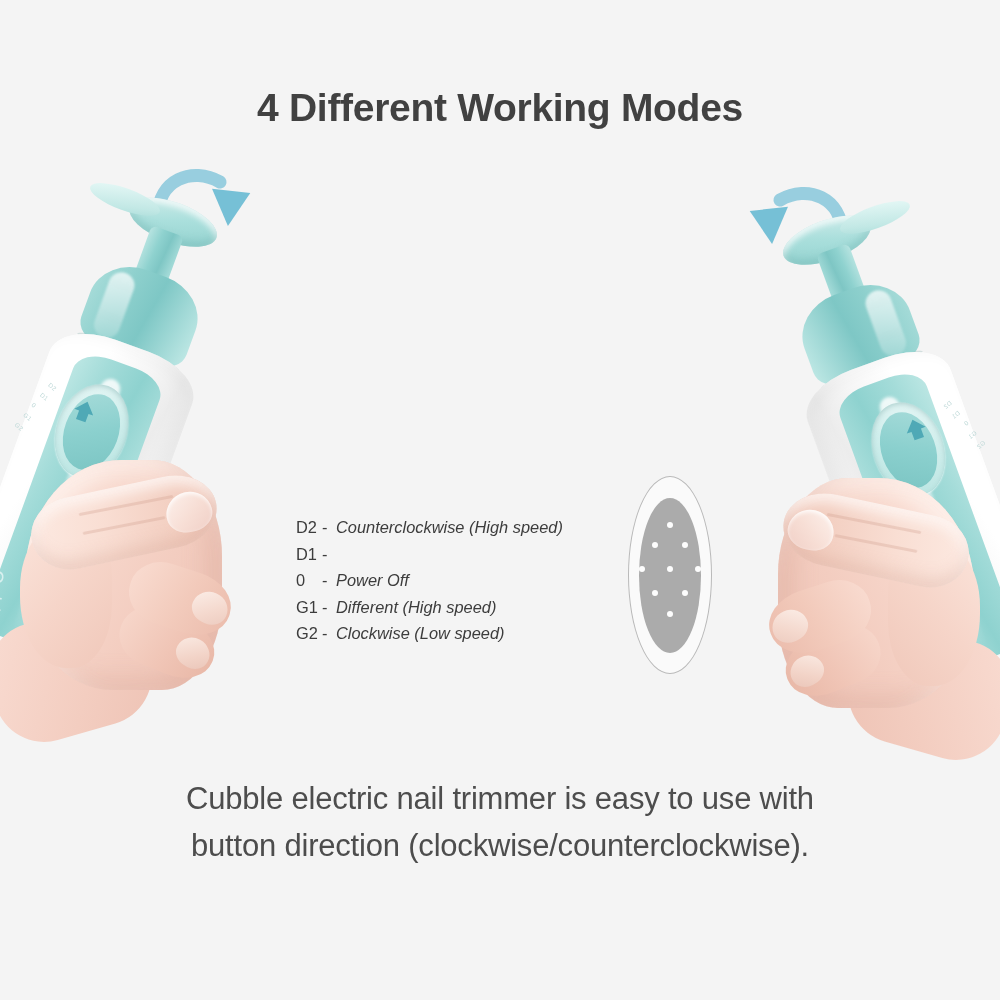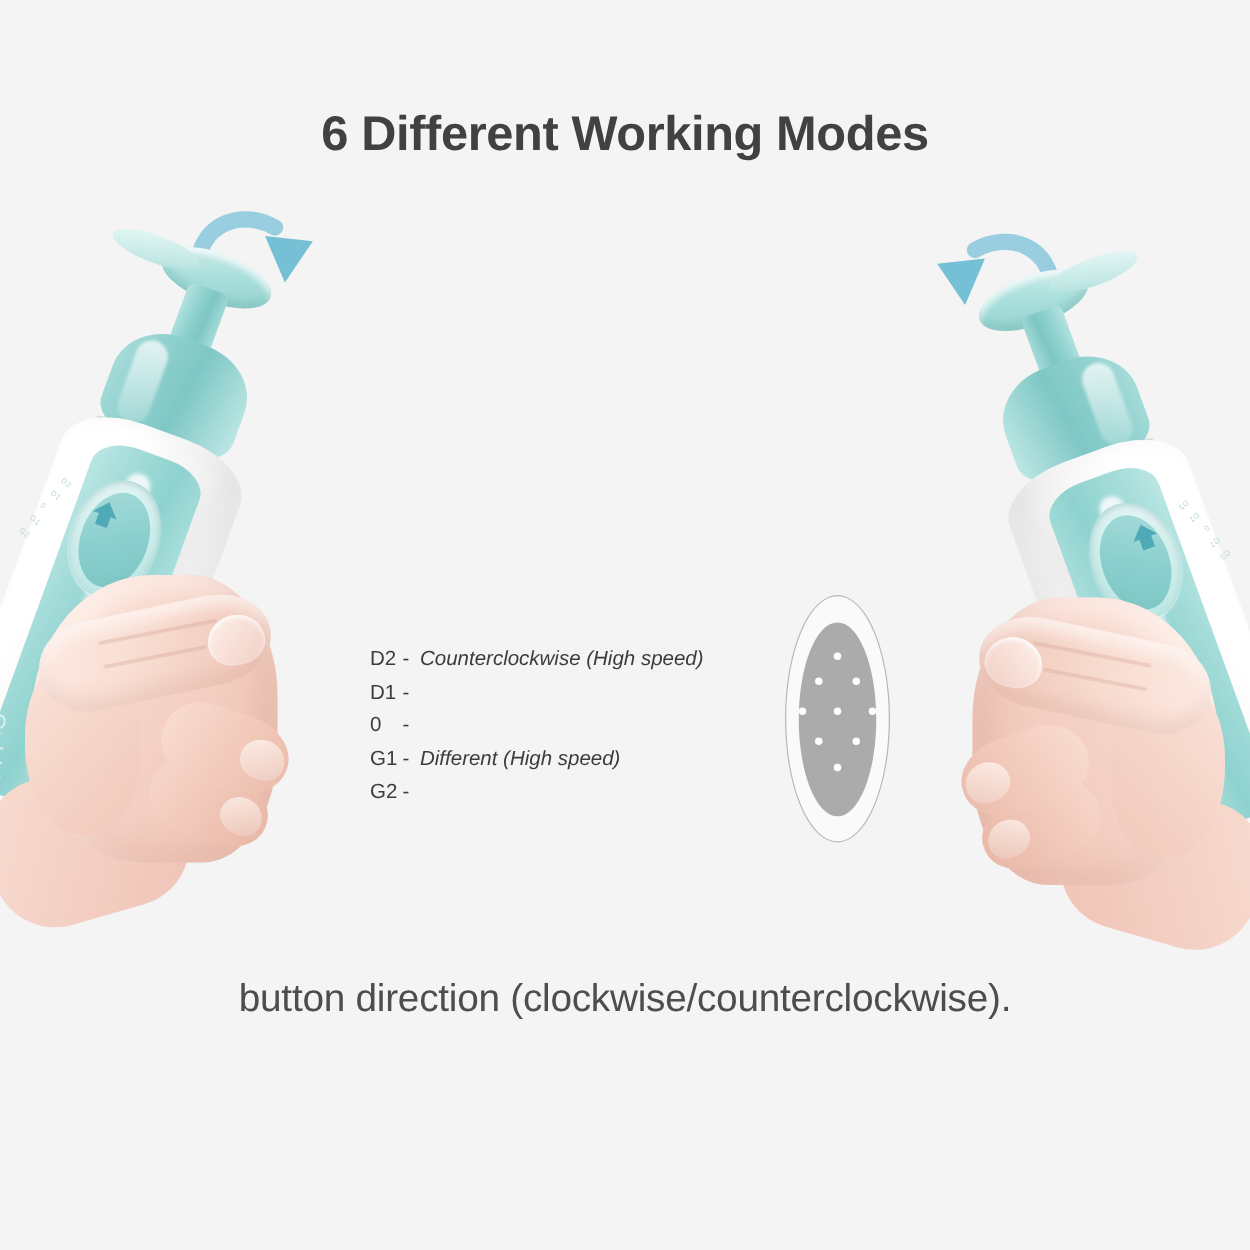--- a/index.html
+++ b/index.html
@@ -364,21 +364,21 @@
     border-radius: 50px;
     background: linear-gradient(120deg,#f9dcd2 0%,#f3cdc0 60%,#eec3b5 100%);
     transform: rotate(-16deg);
   }
 </style>
 </head>
 <body>
 
 <div id="stage">
 
-  <div id="title">6 Different Working Modes</div>
+  <div id="title">4 Different Working Modes</div>
 
   <div class="device-unit" style="left:20px; top:150px;">
     <div class="dev-inner">
 
       <div class="rot-arrow">
         <svg width="120" height="92" viewBox="0 0 120 92">
           <path d="M12,58 C12,22 46,8 74,24" fill="none" stroke="#8fcadc" stroke-width="13" stroke-linecap="round" opacity=".92"></path>
           <path d="M96,22 L96,62 L62,40 Z" fill="#6fbdd4" opacity=".95" transform="rotate(34 79 42)"></path>
         </svg>
       </div>
@@ -507,43 +507,46 @@
       <span class="mode-dash">-</span>
       <span class="mode-desc">Counterclockwise (High speed)</span>
     </div>
     <div class="mode-row">
       <span class="mode-code">D1</span>
       <span class="mode-dash">-</span>
     </div>
     <div class="mode-row">
       <span class="mode-code">0</span>
       <span class="mode-dash">-</span>
+      <span class="mode-desc">Power Off</span>
     </div>
     <div class="mode-row">
       <span class="mode-code">G1</span>
       <span class="mode-dash">-</span>
       <span class="mode-desc">Different (High speed)</span>
     </div>
     <div class="mode-row">
       <span class="mode-code">G2</span>
       <span class="mode-dash">-</span>
+      <span class="mode-desc">Clockwise (Low speed)</span>
     </div>
   </div>
 
   <div id="disc-wrap">
     <div id="disc-outline"></div>
     <div id="disc-face"></div>
   <div class="disc-dot" style="left: 39px; top: 46px;"></div>
       <div class="disc-dot" style="left: 24px; top: 66px;"></div>
       <div class="disc-dot" style="left: 54px; top: 66px;"></div>
       <div class="disc-dot" style="left: 11px; top: 90px;"></div>
       <div class="disc-dot" style="left: 39px; top: 90px;"></div>
       <div class="disc-dot" style="left: 67px; top: 90px;"></div>
       <div class="disc-dot" style="left: 24px; top: 114px;"></div>
       <div class="disc-dot" style="left: 54px; top: 114px;"></div>
       <div class="disc-dot" style="left: 39px; top: 135px;"></div>
     </div>
 
   <div id="caption">
+    <span class="cl">Cubble electric nail trimmer is easy to use with</span>
     <span class="cl">button direction (clockwise/counterclockwise).</span>
   </div>
 
 </div>
 
 </body></html>

